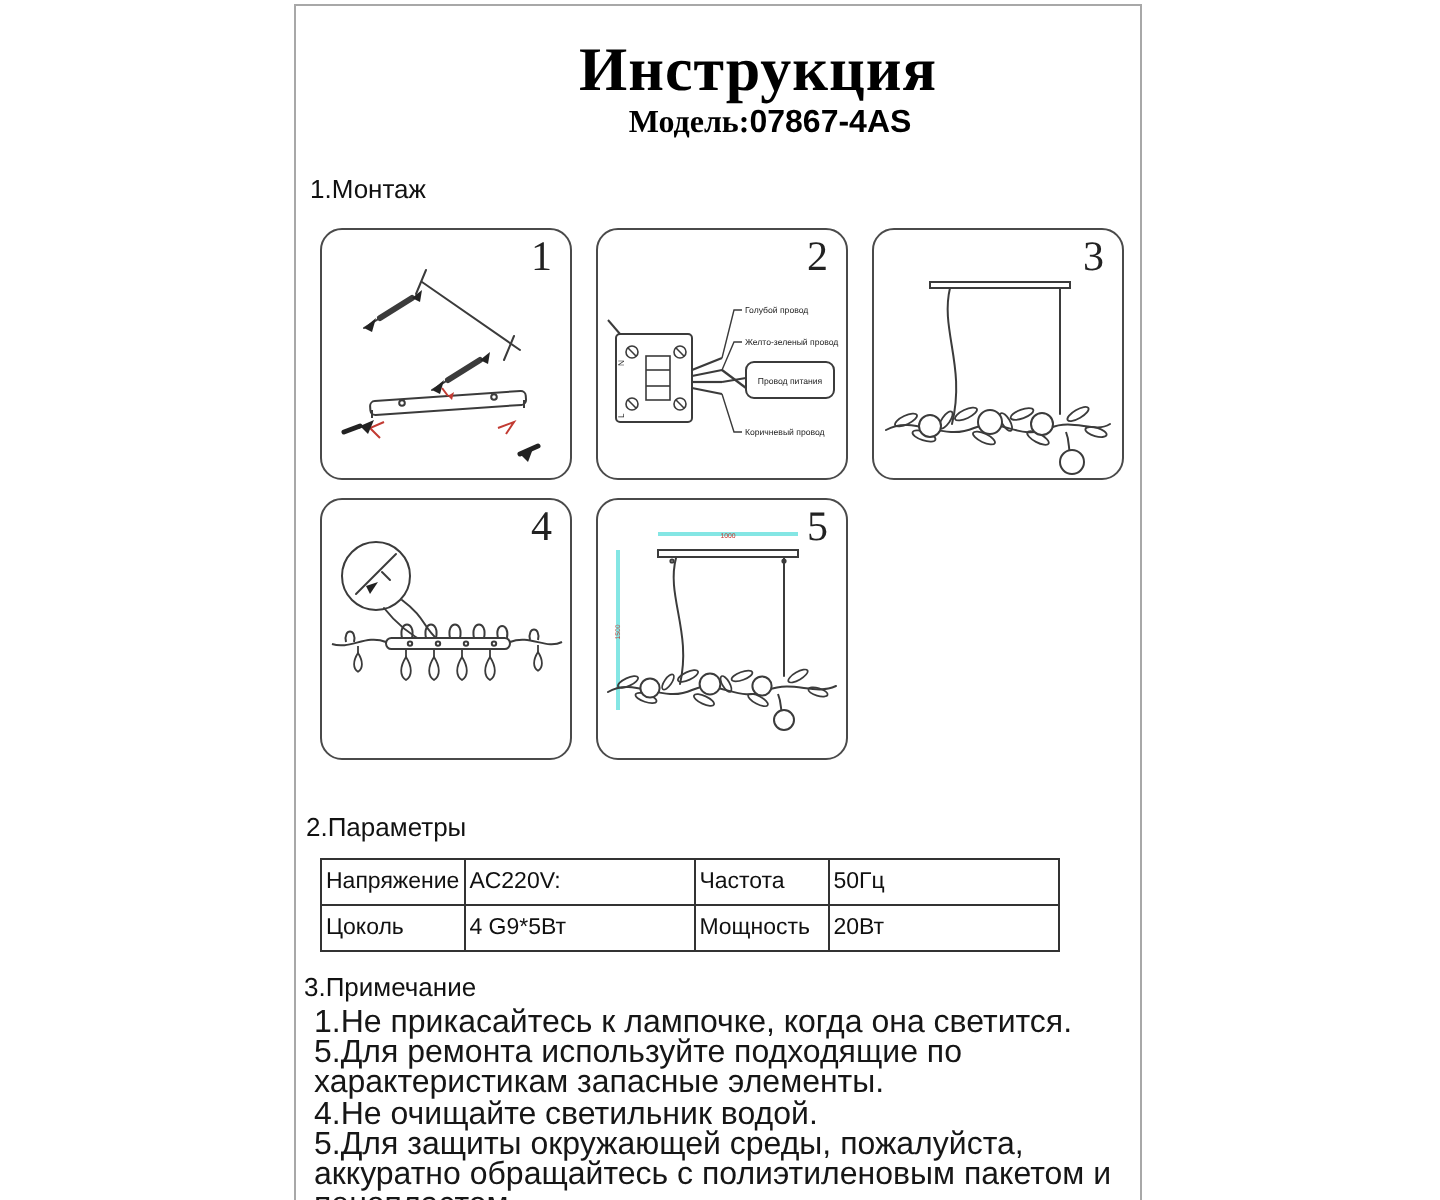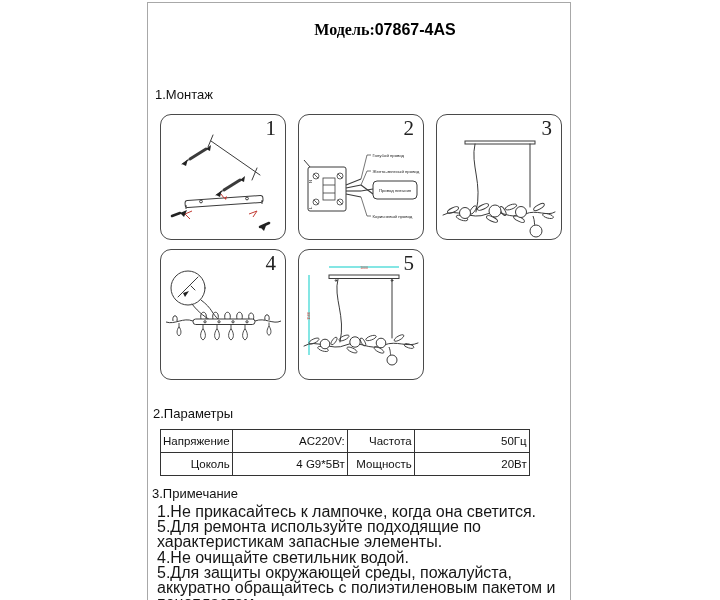--- a/index.html
+++ b/index.html
@@ -35,34 +35,35 @@
   .pnum{
     position:absolute;top:1px;right:9px;font-family:"Liberation Serif",serif;
     font-size:21px;color:#222;
   }
   .panel svg{position:absolute;left:0;top:0;}
   .ptable{
     position:absolute;left:12px;top:426px;border-collapse:collapse;
     font-size:11.5px;color:#111;table-layout:fixed;
   }
   .ptable td{
-    border:1px solid #333;text-align:right;vertical-align:middle;
+    border:1px solid #333;text-align:left;vertical-align:middle;
     height:22px;padding:0 2px;overflow:hidden;white-space:nowrap;
   }
   .c-k1{width:62px;} .c-v1{width:110px;} .c-k2{width:62px;} .c-v2{width:110px;}
   .notes{position:absolute;left:9px;top:501px;width:416px;}
   .notes p{margin:0;font-size:16px;line-height:15.2px;color:#161616;}
   .wiretext{font-family:"Liberation Sans",sans-serif;fill:#222;}
 </style>
 </head>
 <body>
 
 <div class="page">
 
   <div class="hdr">
+    <h1 class="title">Инструкция</h1>
     <div class="model">
       <span class="mlabel">Модель:</span><span class="mvalue">07867-4AS</span>
     </div>
   </div>
 
   <div class="sec sec1">1.Монтаж</div>
 
   <div class="panel row1 p1">
     <svg width="123" height="123" viewBox="0 0 123 123">
       <g stroke="#3b3b3b" fill="none" stroke-width="1" stroke-linecap="round">

